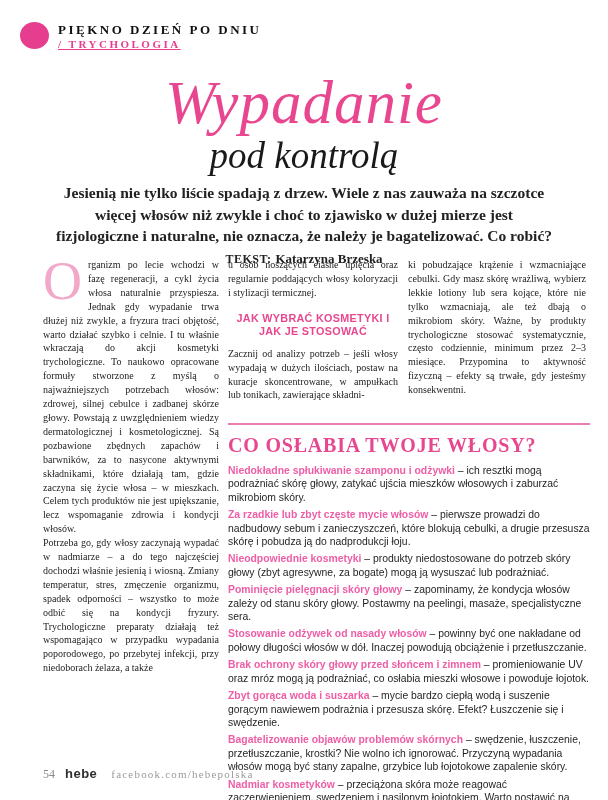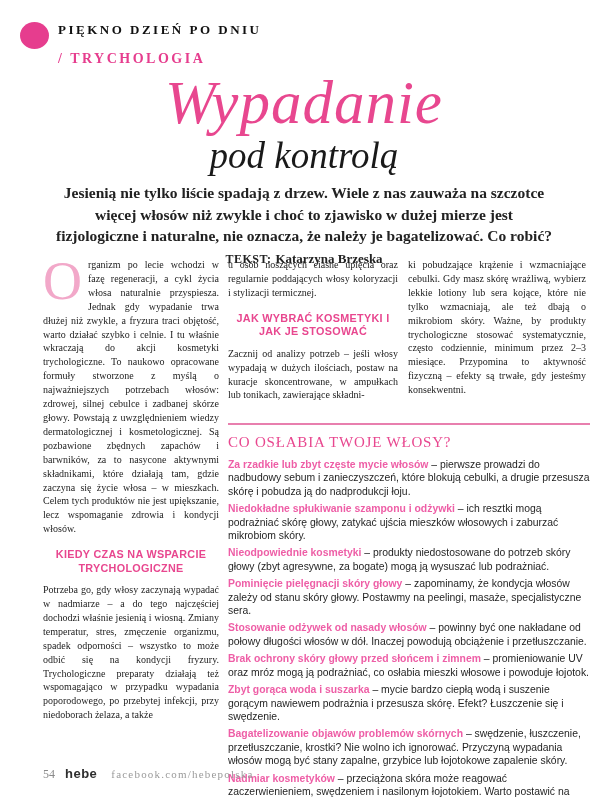--- a/index.html
+++ b/index.html
@@ -6,21 +6,21 @@
   html,body { background:#ffffff; }
   .page {
     position:relative; width:608px; height:800px; background:#fff;
     font-family:"Liberation Serif", serif; color:#1c1c1c; overflow:hidden;
   }
   
   .masthead { position:absolute; left:20px; top:18px; display:flex; align-items:flex-start; }
   .dot { width:29px; height:27px; border-radius:50%; background:#e63d8e; margin-top:4px; }
   .masthead-text { margin-left:9px; }
   .kicker { font-size:13px; font-weight:bold; letter-spacing:2.5px; color:#111; padding-top:4px; }
-  .category { font-size:14px; font-weight:bold; letter-spacing:2.5px; color:#e63d8e; margin-top:13px; }
+  .category { font-size:11px; font-weight:bold; letter-spacing:2.5px; color:#e63d8e; margin-top:0;text-decoration:underline; }
   
   .title-block { position:absolute; left:0; top:72px; width:608px; text-align:center; }
   .title-main { font-style:italic; font-weight:normal; font-size:61px; line-height:62px; color:#e8478f; letter-spacing:1px; }
   .title-sub { font-style:italic; font-weight:normal; font-size:37px; line-height:40px; color:#191919; margin-top:2px; }
   
   .intro { position:absolute; left:54px; top:182px; width:500px; text-align:center;
            font-weight:bold; font-size:15.5px; line-height:21.5px; color:#222; }
   .byline-label { font-size:12px; letter-spacing:0.5px; }
   .byline-name { font-size:13px; }
   
@@ -34,22 +34,22 @@
   }
   .col-subhead {
     font-family:"Liberation Sans", sans-serif; font-weight:bold; text-align:center;
     color:#e8478f; font-size:10.8px; line-height:13.5px; letter-spacing:0.3px;
     margin:12px 4px 8px 4px;
   }
   
   .divider-top { position:absolute; left:228px; top:423px; width:362px; height:2px; background:#e87fae; }
   .weakeners { position:absolute; left:228px; top:434px; width:362px; }
   .weakeners-heading {
-    font-family:"Liberation Serif", serif; font-weight:normal; color:#e8478f;
-    font-size:15px; letter-spacing:0.8px; margin-bottom:7px;
+    font-family:"Liberation Serif", serif; font-weight:bold; color:#e8478f;
+    font-size:20px; letter-spacing:0.8px; margin-bottom:7px;
   }
   .w-item { font-family:"Liberation Sans", sans-serif; font-size:10.4px; line-height:13.4px;
             color:#1f1f1f; margin-bottom:4px; text-align:left; }
   .w-lead { color:#ee5ea6; font-weight:bold; }
   
   .footer { position:absolute; left:43px; top:766px; display:flex; align-items:baseline; }
   .page-num { font-size:12px; color:#8a8a8a; }
   .brand { font-family:"Liberation Sans", sans-serif; font-weight:bold; font-size:13px;
            color:#2e2e2e; margin-left:10px; letter-spacing:0.5px; }
   .social { font-size:11px; letter-spacing:1.2px; color:#9a9a9a; margin-left:14px; }
@@ -73,41 +73,40 @@
   </div>
 
   <div class="intro">
     <span>Jesienią nie tylko liście spadają z drzew. Wiele z nas zauważa na szczotce więcej włosów niż zwykle i choć to zjawisko w dużej mierze jest fizjologiczne i naturalne, nie oznacza, że należy je bagatelizować. Co robić?</span>
     <span class="byline-label">TEKST:</span>
     <span class="byline-name">Katarzyna Brzeska</span>
   </div>
 
   <div class="col col-left">
     <p><span class="dropcap">O</span><span>rganizm po lecie wchodzi w fazę regeneracji, a cykl życia włosa naturalnie przyspiesza. Jednak gdy wypadanie trwa dłużej niż zwykle, a fryzura traci objętość, warto działać szybko i celnie. I tu właśnie wkraczają do akcji kosmetyki trychologiczne. To naukowo opracowane formuły stworzone z myślą o najważniejszych potrzebach włosów: zdrowej, silnej cebulce i zadbanej skórze głowy. Powstają z uwzględnieniem wiedzy dermatologicznej i kosmetologicznej. Są pozbawione zbędnych zapachów i barwników, za to nasycone aktywnymi składnikami, które działają tam, gdzie zaczyna się życie włosa – w mieszkach. Celem tych produktów nie jest upiększanie, lecz wspomaganie zdrowia i kondycji włosów.</span></p>
-    <div class="col-subhead">KIEDY CZAS NA WSPARCIE TRYCHOLOGICZNE</div>
     <p>Potrzeba go, gdy włosy zaczynają wypadać w nadmiarze – a do tego najczęściej dochodzi właśnie jesienią i wiosną. Zmiany temperatur, stres, zmęczenie organizmu, spadek odporności – wszystko to może odbić się na kondycji fryzury. Trychologiczne preparaty działają też wspomagająco w przypadku wypadania poporodowego, po przebytej infekcji, przy niedoborach żelaza, a także</p>
   </div>
 
   <div class="col col-mid">
     <p>u osób noszących ciasne upięcia oraz regularnie poddających włosy koloryzacji i stylizacji termicznej.</p>
     <div class="col-subhead">JAK WYBRAĆ KOSMETYKI I JAK JE STOSOWAĆ</div>
     <p>Zacznij od analizy potrzeb – jeśli włosy wypadają w dużych ilościach, postaw na kuracje skoncentrowane, w ampułkach lub tonikach, zawierające składni-</p>
   </div>
 
   <div class="col col-right">
     <p>ki pobudzające krążenie i wzmacniające cebulki. Gdy masz skórę wrażliwą, wybierz lekkie lotiony lub sera kojące, które nie tylko wzmacniają, ale też dbają o mikrobiom skóry. Ważne, by produkty trychologiczne stosować systematycznie, często codziennie, minimum przez 2–3 miesiące. Przypomina to aktywność fizyczną – efekty są trwałe, gdy jesteśmy konsekwentni.</p>
   </div>
 
   <div class="divider-top"></div>
 
   <div class="weakeners">
     <div class="weakeners-heading">CO OSŁABIA TWOJE WŁOSY?</div>
 
+    <p class="w-item"><span class="w-lead">Niedokładne spłukiwanie szamponu i odżywki</span> <span>– ich resztki mogą podrażniać skórę głowy, zatykać ujścia mieszków włosowych i zaburzać mikrobiom skóry.</span></p>
     <p class="w-item"><span class="w-lead">Za rzadkie lub zbyt częste mycie włosów</span> <span>– pierwsze prowadzi do nadbudowy sebum i zanieczyszczeń, które blokują cebulki, a drugie przesusza skórę i pobudza ją do nadprodukcji łoju.</span></p>
-    <p class="w-item"><span class="w-lead">Niedokładne spłukiwanie szamponu i odżywki</span> <span>– ich resztki mogą podrażniać skórę głowy, zatykać ujścia mieszków włosowych i zaburzać mikrobiom skóry.</span></p>
     <p class="w-item"><span class="w-lead">Nieodpowiednie kosmetyki</span> <span>– produkty niedostosowane do potrzeb skóry głowy (zbyt agresywne, za bogate) mogą ją wysuszać lub podrażniać.</span></p>
     <p class="w-item"><span class="w-lead">Pominięcie pielęgnacji skóry głowy</span> <span>– zapominamy, że kondycja włosów zależy od stanu skóry głowy. Postawmy na peelingi, masaże, specjalistyczne sera.</span></p>
     <p class="w-item"><span class="w-lead">Stosowanie odżywek od nasady włosów</span> <span>– powinny być one nakładane od połowy długości włosów w dół. Inaczej powodują obciążenie i przetłuszczanie.</span></p>
     <p class="w-item"><span class="w-lead">Brak ochrony skóry głowy przed słońcem i zimnem</span> <span>– promieniowanie UV oraz mróz mogą ją podrażniać, co osłabia mieszki włosowe i powoduje łojotok.</span></p>
     <p class="w-item"><span class="w-lead">Zbyt gorąca woda i suszarka</span> <span>– mycie bardzo ciepłą wodą i suszenie gorącym nawiewem podrażnia i przesusza skórę. Efekt? Łuszczenie się i swędzenie.</span></p>
     <p class="w-item"><span class="w-lead">Bagatelizowanie objawów problemów skórnych</span> <span>– swędzenie, łuszczenie, przetłuszczanie, krostki? Nie wolno ich ignorować. Przyczyną wypadania włosów mogą być stany zapalne, grzybice lub łojotokowe zapalenie skóry.</span></p>
     <p class="w-item"><span class="w-lead">Nadmiar kosmetyków</span> <span>– przeciążona skóra może reagować zaczerwienieniem, swędzeniem i nasilonym łojotokiem. Warto postawić na jakość, a nie ilość.</span></p>
 
   </div>
 

